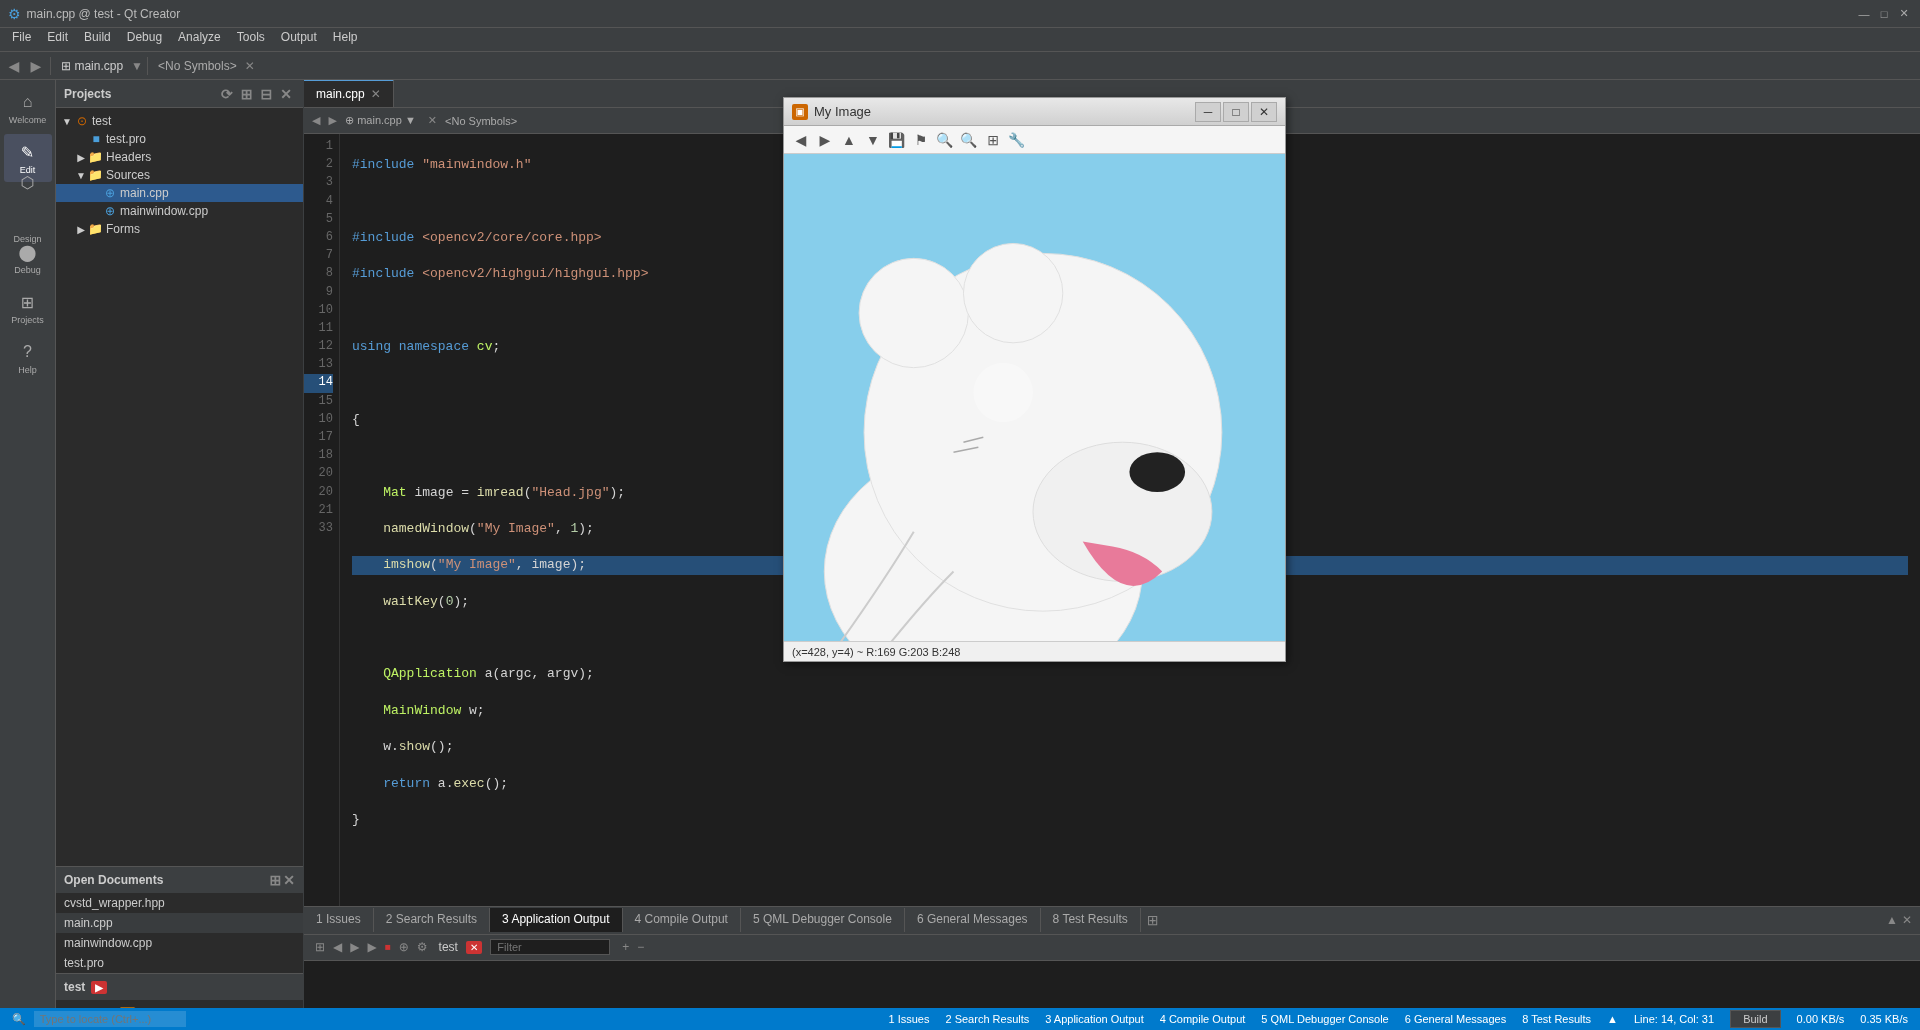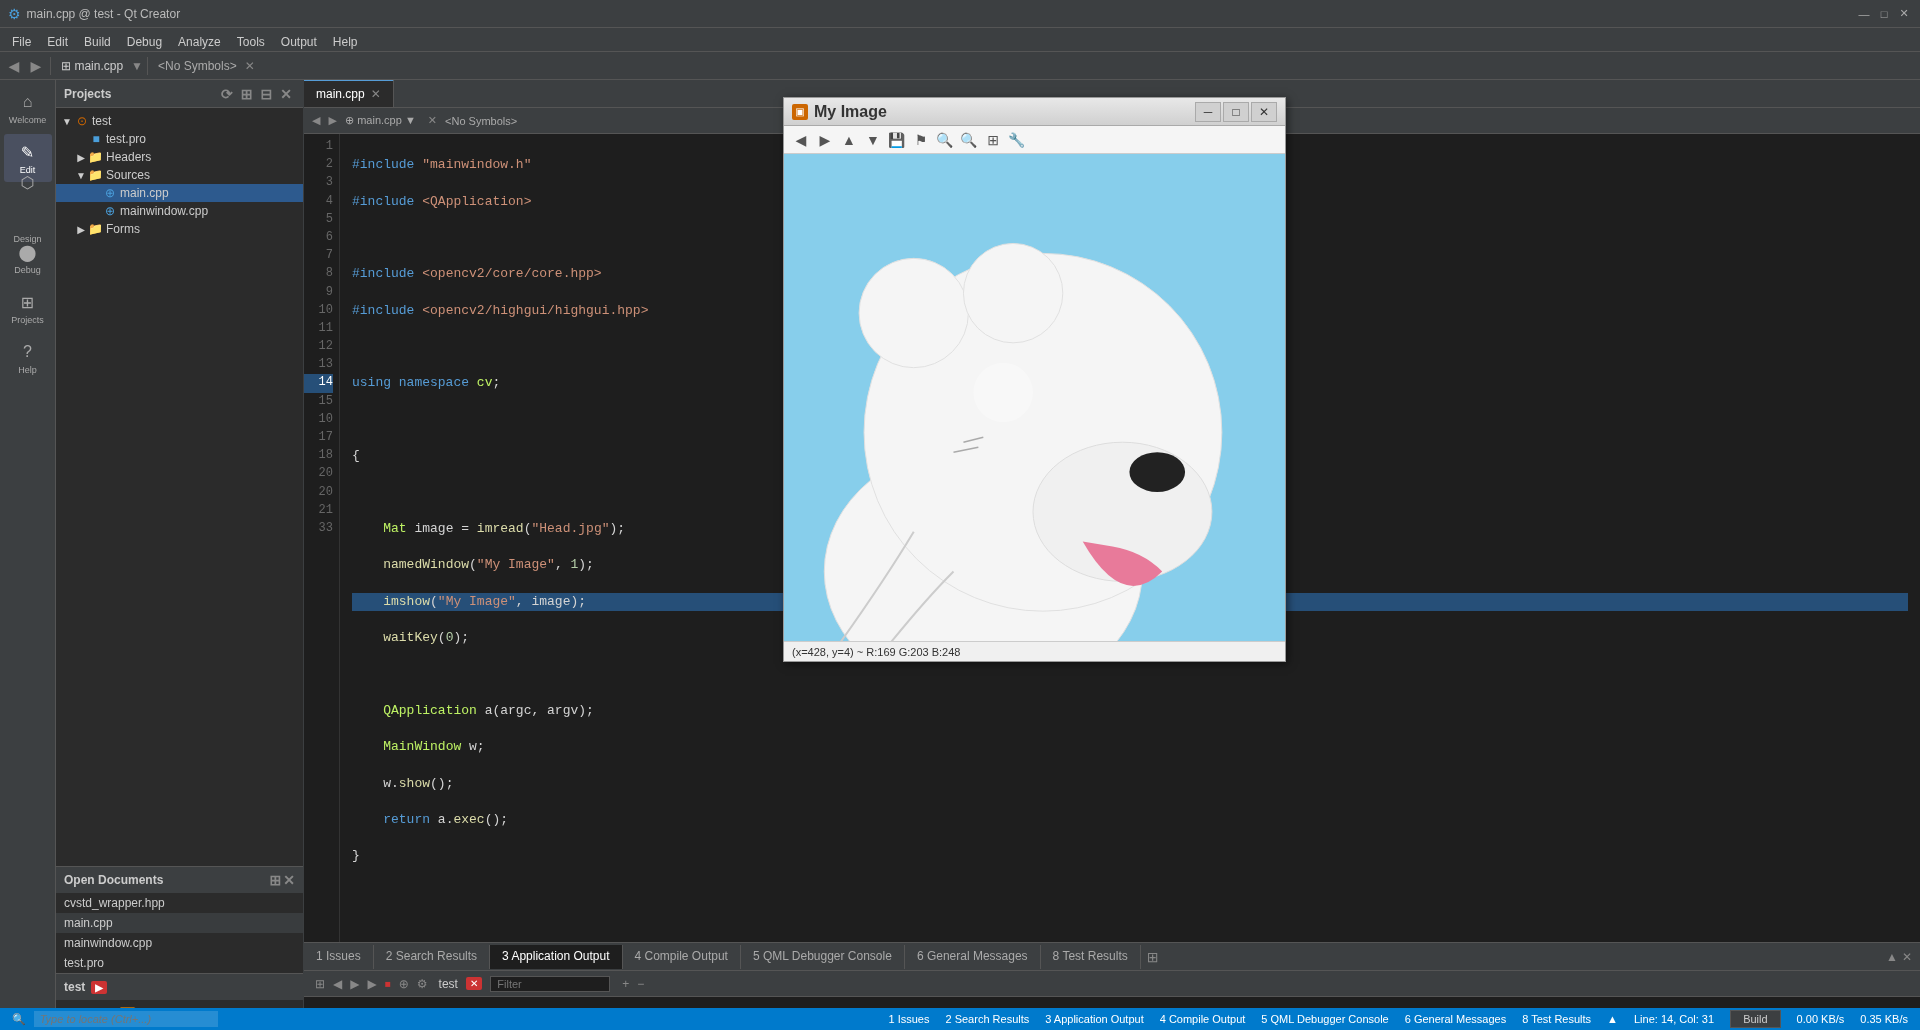--- a/index.html
+++ b/index.html
@@ -6,21 +6,21 @@
     body { width: 1920px; height: 1030px; overflow: hidden; font-family: 'Segoe UI', Arial, sans-serif; font-size: 12px; background: #2b2b2b; color: #ccc; }
 
     
     #titlebar { height: 28px; background: #3c3f41; display: flex; align-items: center; justify-content: space-between; padding: 0 8px; border-bottom: 1px solid #555; }
     #titlebar-left { display: flex; align-items: center; gap: 6px; }
     #titlebar-title { font-size: 12px; color: #bbb; }
     #titlebar-controls { display: flex; gap: 4px; }
     #titlebar-controls span { width: 16px; height: 16px; display: flex; align-items: center; justify-content: center; font-size: 11px; color: #aaa; cursor: pointer; }
 
     
-    #menubar { height: 24px; background: #3c3f41; display: flex; align-items: flex-end; padding: 0 4px; border-bottom: 1px solid #555; }
+    #menubar { height: 24px; background: #3c3f41; display: flex; align-items: flex-start; padding: 0 4px; border-bottom: 1px solid #555; }
     .menu-item { padding: 2px 8px; font-size: 12px; color: #ccc; cursor: pointer; }
 
     
     #main { display: flex; flex-direction: column; height: calc(1030px - 52px); }
     #toolbar { height: 28px; background: #3c3f41; display: flex; align-items: center; padding: 0 4px; border-bottom: 1px solid #555; gap: 2px; }
     #content-area { display: flex; flex: 1; overflow: hidden; }
 
     
     #sidebar-icons { width: 56px; background: #3c3f41; display: flex; flex-direction: column; align-items: center; padding: 4px 0; border-right: 1px solid #555; gap: 2px; }
     .sidebar-icon-btn { width: 48px; height: 48px; display: flex; flex-direction: column; align-items: center; justify-content: center; gap: 2px; cursor: pointer; border-radius: 3px; font-size: 9px; color: #aaa; }
@@ -93,21 +93,21 @@
     #statusbar-right { display: flex; gap: 12px; align-items: center; }
     .toolbar-separator { width: 1px; height: 18px; background: #555; margin: 0 2px; }
     .toolbar-nav { display: flex; align-items: center; gap: 2px; }
     .nav-btn { width: 20px; height: 20px; display: flex; align-items: center; justify-content: center; font-size: 14px; color: #888; cursor: pointer; }
 
     
     #image-window { position: absolute; top: 97px; left: 783px; width: 503px; height: 565px; background: #f0f0f0; border: 1px solid #999; display: flex; flex-direction: column; box-shadow: 2px 2px 8px rgba(0,0,0,0.5); z-index: 100; }
     #image-titlebar { height: 28px; background: linear-gradient(to bottom, #e8e8e8, #d0d0d0); display: flex; align-items: center; justify-content: space-between; padding: 0 8px; border-bottom: 1px solid #aaa; }
     #image-titlebar-left { display: flex; align-items: center; gap: 6px; }
     #image-titlebar-icon { width: 16px; height: 16px; background: #cc6600; border-radius: 2px; display: flex; align-items: center; justify-content: center; font-size: 10px; color: #fff; }
-    #image-title-text { font-size: 16px; color: #333; font-weight: bold; }
+    #image-title-text { font-size: 13px; color: #333; font-weight: normal; }
     #image-titlebar-controls { display: flex; gap: 2px; }
     .win-btn { width: 26px; height: 20px; display: flex; align-items: center; justify-content: center; background: #d0d0d0; border: 1px solid #aaa; font-size: 12px; color: #333; cursor: pointer; }
     #image-toolbar { height: 28px; background: #f5f5f5; display: flex; align-items: center; padding: 0 6px; gap: 2px; border-bottom: 1px solid #ccc; }
     .img-tool-btn { width: 22px; height: 22px; display: flex; align-items: center; justify-content: center; font-size: 14px; cursor: pointer; border-radius: 2px; color: #555; }
     #image-content { flex: 1; background: #87ceeb; position: relative; overflow: hidden; }
     #image-statusbar { height: 20px; background: #f0f0f0; border-top: 1px solid #ccc; display: flex; align-items: center; padding: 0 8px; font-size: 11px; color: #333; }
 
     
     #bear-canvas { width: 100%; height: 100%; }
 
@@ -310,21 +310,20 @@
             <div class="line-num">10</div>
             <div class="line-num">17</div>
             <div class="line-num">18</div>
             <div class="line-num">20</div>
             <div class="line-num">20</div>
             <div class="line-num">21</div>
             <div class="line-num">33</div>
           </div>
           <div id="code-content">
 <div class="code-line"><span class="kw">#include</span> <span class="str">"mainwindow.h"</span></div>
-<div class="code-line"><span class="kw">#include</span> <span class="str">&lt;QApplication&gt;</span></div>
 <div class="code-line"> </div>
 <div class="code-line"><span class="kw">#include</span> <span class="str">&lt;opencv2/core/core.hpp&gt;</span></div>
 <div class="code-line"><span class="kw">#include</span> <span class="str">&lt;opencv2/highgui/highgui.hpp&gt;</span></div>
 <div class="code-line"> </div>
 <div class="code-line"><span class="kw">using namespace</span> <span class="ns">cv</span>;</div>
 <div class="code-line"> </div>
 <div class="code-line">{</div>
 <div class="code-line"> </div>
 <div class="code-line">    <span class="ns">Mat</span> image = <span class="fn">imread</span>(<span class="str">"Head.jpg"</span>);</div>
 <div class="code-line">    <span class="fn">namedWindow</span>(<span class="str">"My Image"</span>, <span class="num">1</span>);</div>
@@ -376,21 +375,21 @@
         </div>
 
       </div>
     </div>
   </div>
 </div>
 
 <div id="statusbar" style="position:fixed;bottom:0;left:0;right:0;height:22px;background:#007acc;display:flex;align-items:center;justify-content:space-between;padding:0 12px;font-size:11px;color:#fff;z-index:200;">
   <div id="statusbar-left" style="display:flex;gap:4px;align-items:center;">
     <span style="color:#fff;margin-right:4px;">🔍</span>
-    <input type="text" placeholder="Type to locate (Ctrl+...)" style="background: rgba(255, 255, 255, 0.15); border: none; color: rgb(255, 255, 255); font-size: 11px; padding: 2px 6px; width: 184px; font-style: italic;">
+    <input type="text" placeholder="Type to locate (Ctrl+...)" style="background: rgba(255, 255, 255, 0.15); border: none; color: rgb(255, 255, 255); font-size: 11px; padding: 2px 6px; width: 152px;">
   </div>
   <div id="statusbar-right" style="display:flex;gap:16px;align-items:center;">
     <span>1 Issues</span>
     <span>2 Search Results</span>
     <span>3 Application Output</span>
     <span>4 Compile Output</span>
     <span>5 QML Debugger Console</span>
     <span>6 General Messages</span>
     <span>8 Test Results</span>
     <span>▲</span>

